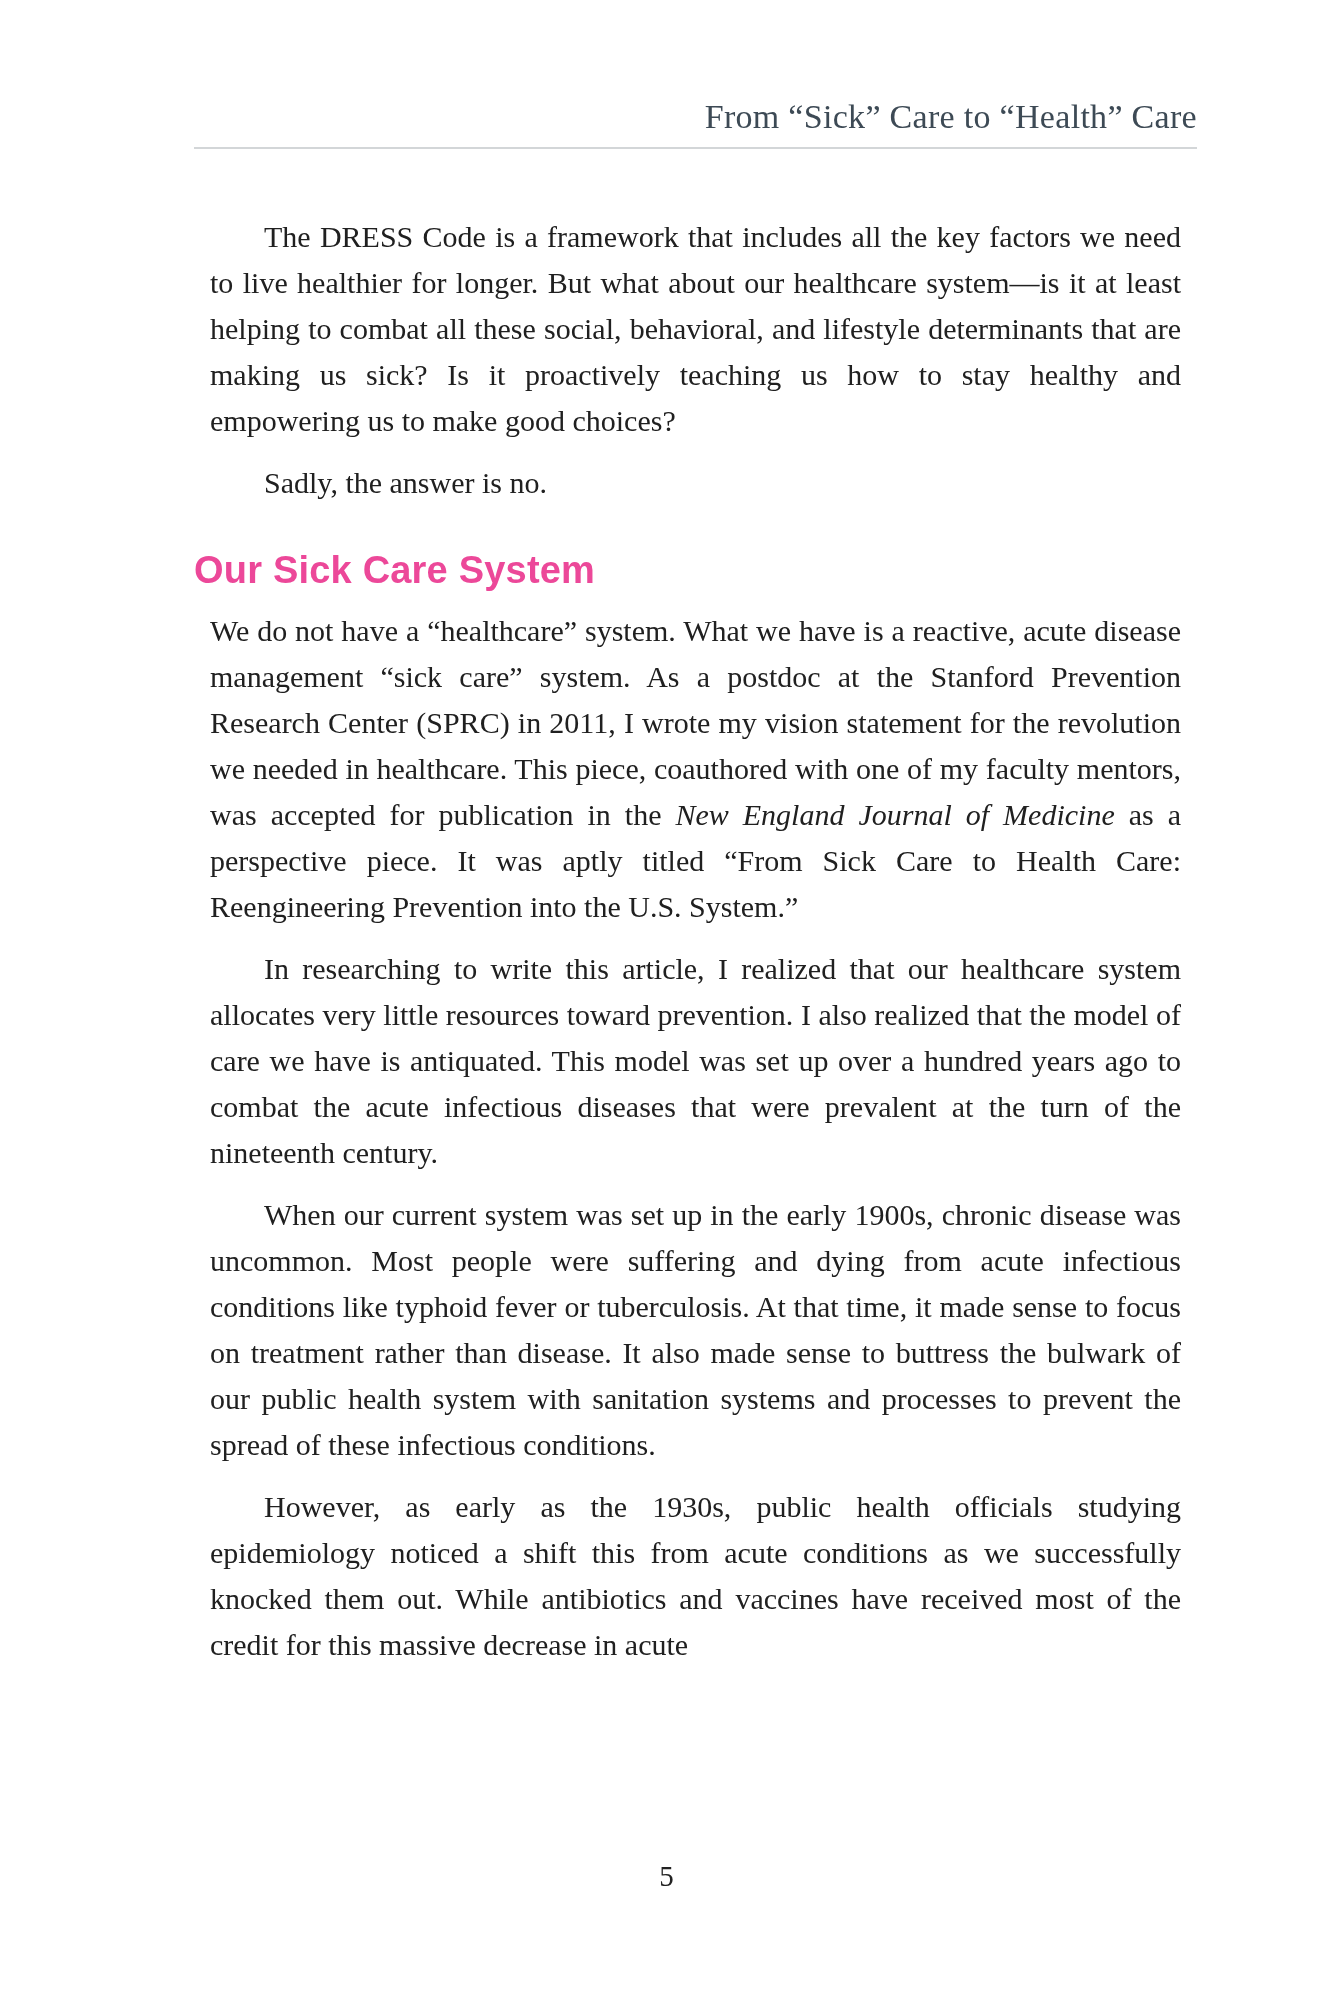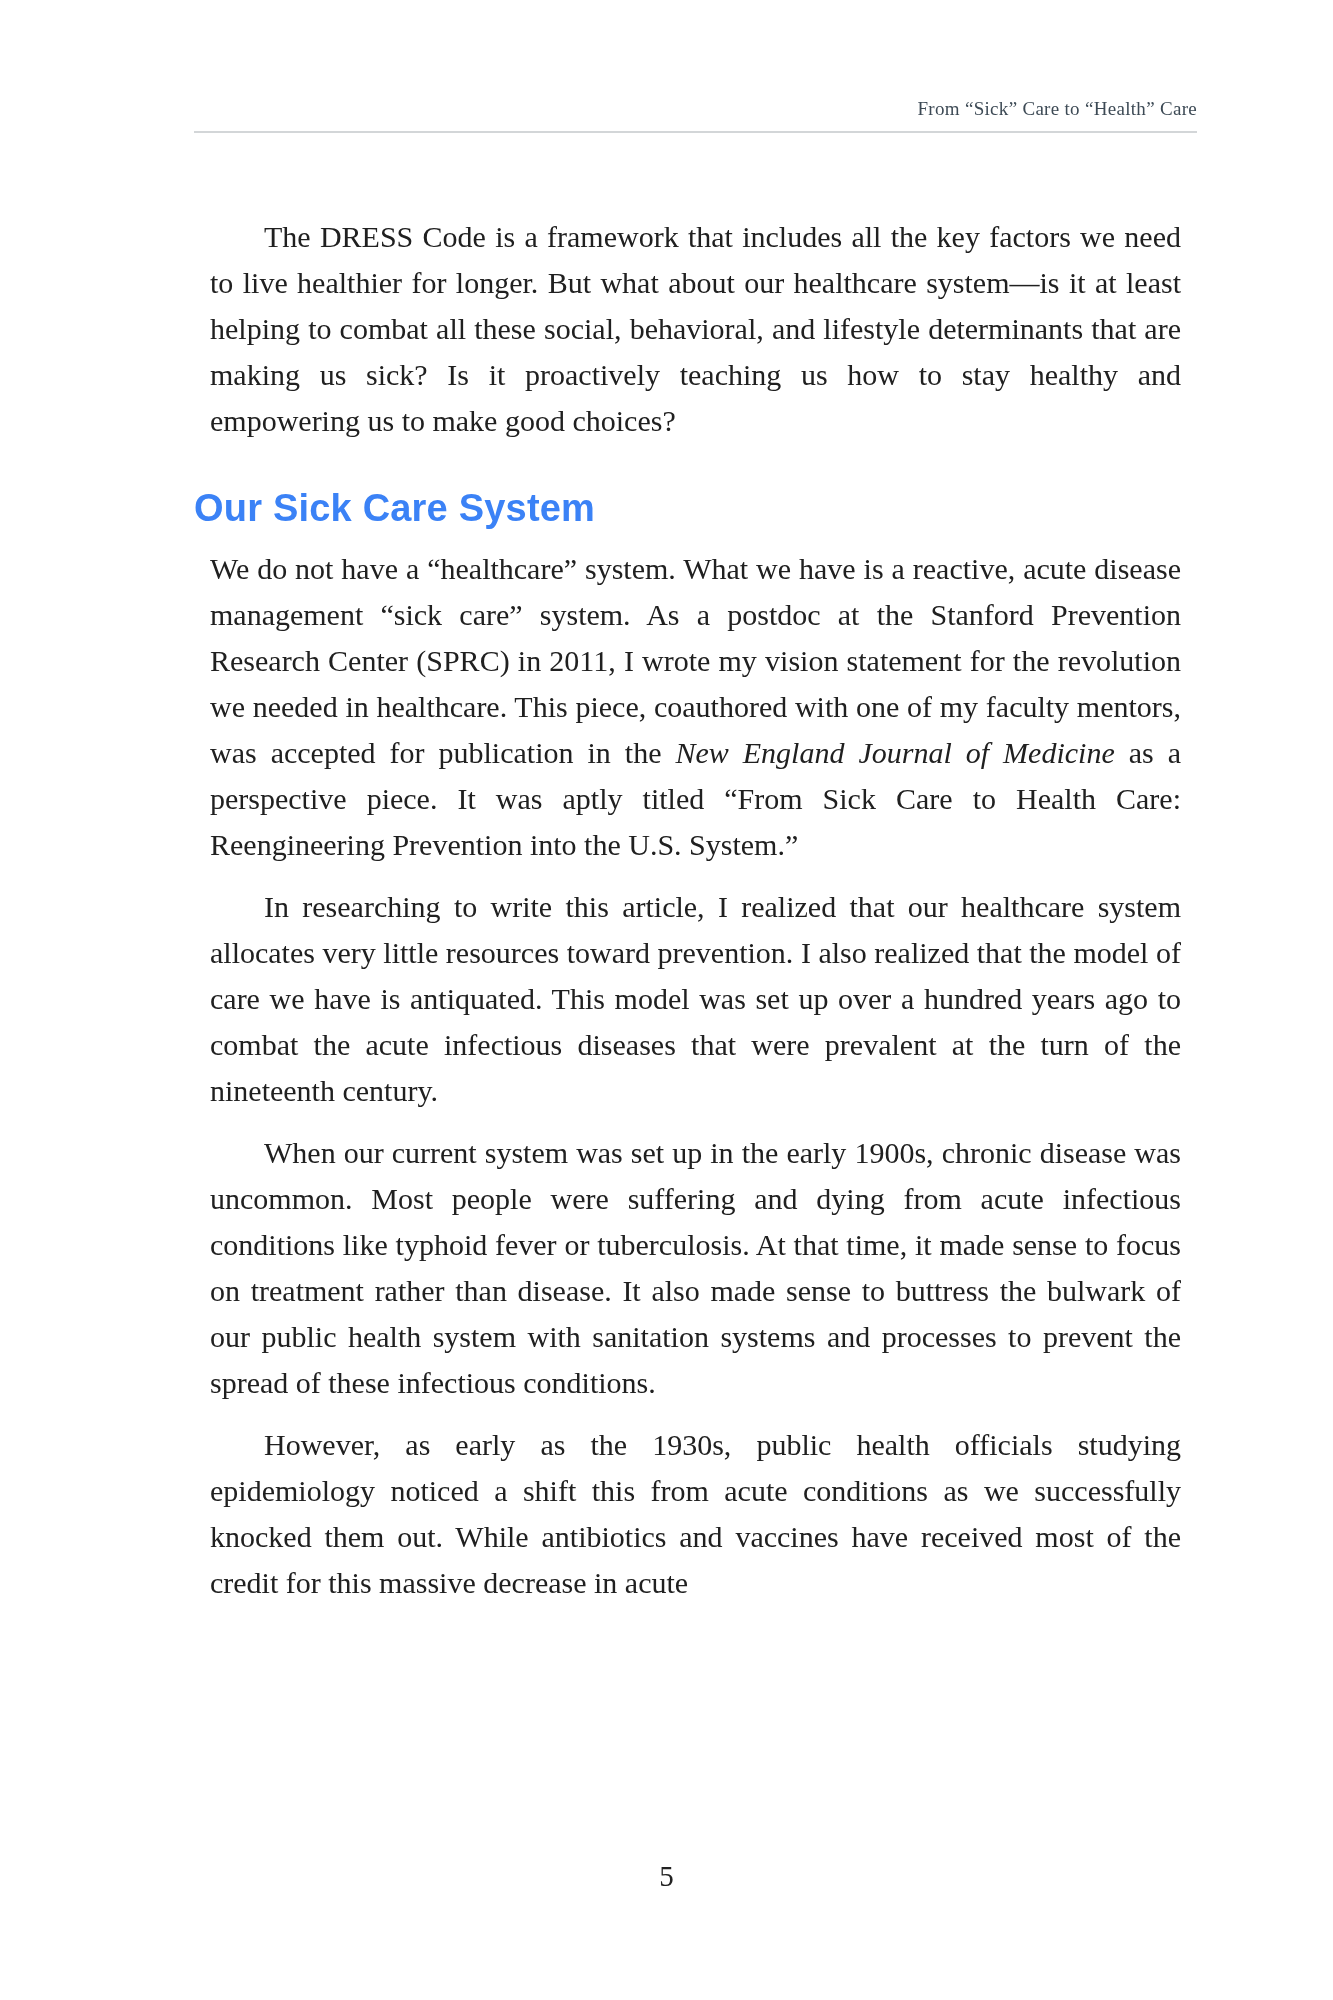--- a/index.html
+++ b/index.html
@@ -20,21 +20,21 @@
     inset: 0;
   }
   .running-header {
     position: absolute;
     top: 98px;
     left: 194px;
     right: 136px;
     text-align: right;
   }
   .header-title {
-    font-size: 19px;
+    font-size: 34px;
     color: #3d4a55;
     letter-spacing: 0.3px;
   }
   .header-rule {
     margin-top: 11px;
     border: none;
     border-top: 2px solid #d3d6d8;
     height: 0;
   }
   .content {
@@ -51,21 +51,21 @@
     margin: 16px;
   }
   .para.indent {
     text-indent: 54px;
   }
   .section-heading {
     font-family: "Liberation Sans", sans-serif;
     font-weight: bold;
     font-size: 38px;
     line-height: 44px;
-    color: #3b82f6;
+    color: #ec4899;
     text-align: left;
     margin: 42px 0 14px 0;
     letter-spacing: 0.2px;
   }
   .journal-italic {
     font-style: italic;
   }
   .page-footer {
     position: absolute;
     bottom: 0;
@@ -90,20 +90,21 @@
 
   <header class="running-header">
     <span class="header-title">From “Sick” Care to “Health” Care</span>
     <div class="header-rule"></div>
   </header>
 
   <main class="content">
 
     <p class="para indent">The DRESS Code is a framework that includes all the key factors we need to live healthier for longer. But what about our healthcare system—is it at least helping to combat all these social, behavioral, and lifestyle determinants that are making us sick? Is it proactively teaching us how to stay healthy and empowering us to make good choices?</p>
 
+    <p class="para indent">Sadly, the answer is no.</p>
 
     <h2 class="section-heading">Our Sick Care System</h2>
 
     <p class="para"><span>We do not have a “healthcare” system. What we have is a reactive, acute disease management “sick care” system. As a postdoc at the Stanford Prevention Research Center (SPRC) in 2011, I wrote my vision statement for the revolution we needed in healthcare. This piece, coauthored with one of my faculty mentors, was accepted for publication in the </span><em class="journal-italic">New England Journal of Medicine</em><span> as a perspective piece. It was aptly titled “From Sick Care to Health Care: Reengineering Prevention into the U.S. System.”</span></p>
 
     <p class="para indent">In researching to write this article, I realized that our healthcare system allocates very little resources toward prevention. I also realized that the model of care we have is antiquated. This model was set up over a hundred years ago to combat the acute infectious diseases that were prevalent at the turn of the nineteenth century.</p>
 
     <p class="para indent">When our current system was set up in the early 1900s, chronic disease was uncommon. Most people were suffering and dying from acute infectious conditions like typhoid fever or tuberculosis. At that time, it made sense to focus on treatment rather than disease. It also made sense to buttress the bulwark of our public health system with sanitation systems and processes to prevent the spread of these infectious conditions.</p>
 
     <p class="para indent">However, as early as the 1930s, public health officials studying epidemiology noticed a shift this from acute conditions as we successfully knocked them out. While antibiotics and vaccines have received most of the credit for this massive decrease in acute</p>

